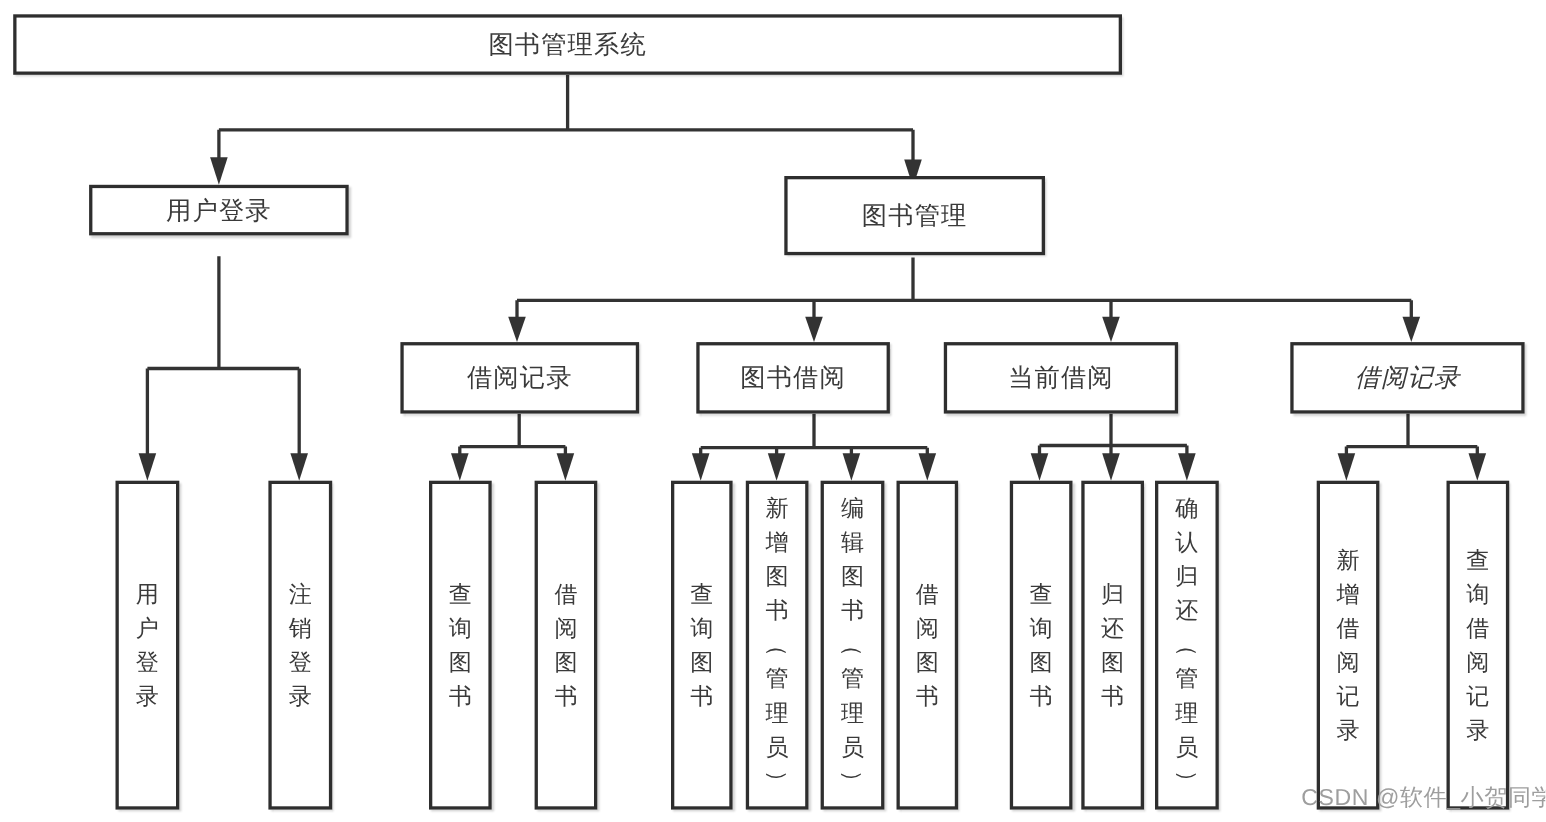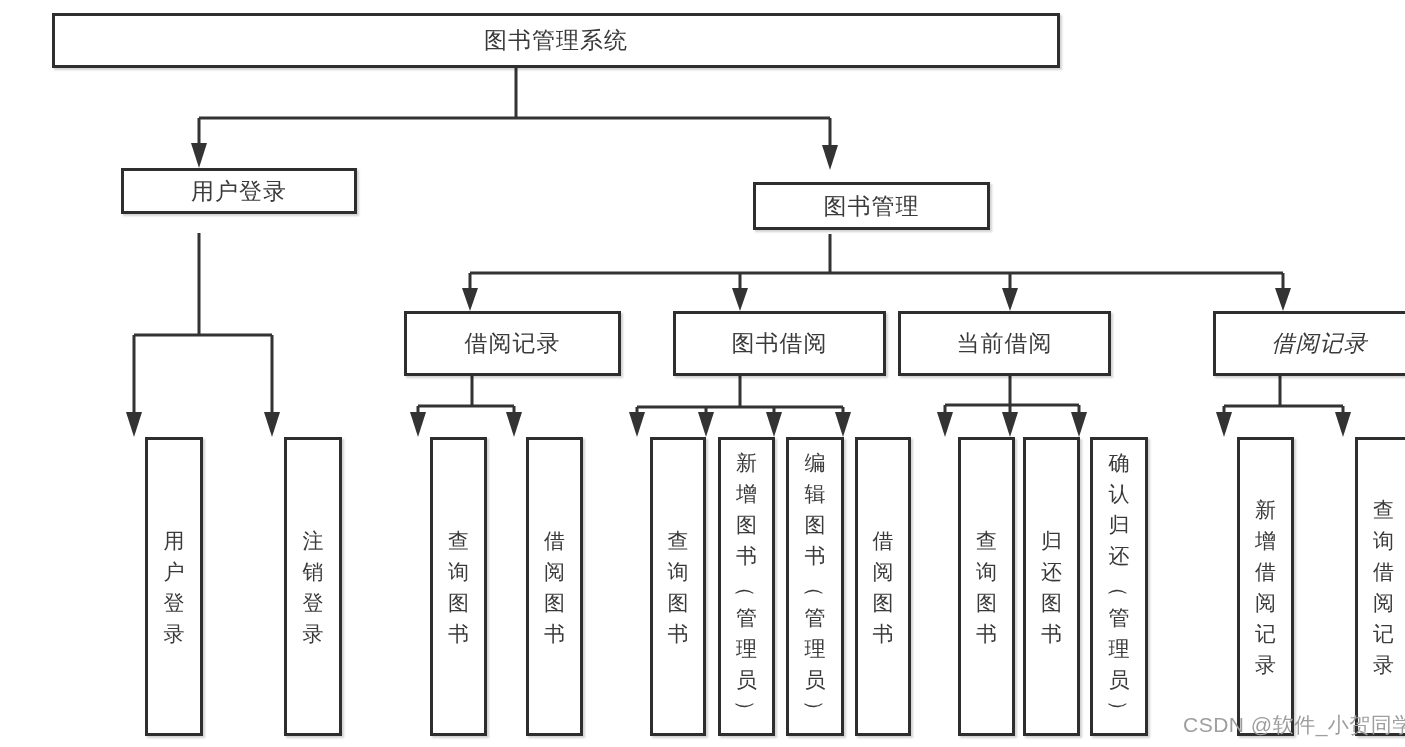--- a/index.html
+++ b/index.html
@@ -11,21 +11,20 @@
     font-family:"Liberation Sans","DejaVu Sans",sans-serif;
   }
   #wires{position:absolute;left:0;top:0;width:1405px;height:747px;pointer-events:none;}
   .box{
     position:absolute;box-sizing:border-box;
     background:#ffffff;border:3px solid #2e2e2e;
     display:flex;align-items:center;justify-content:center;
     color:#3a3a3a;font-size:23px;letter-spacing:1px;
     box-shadow:2px 2px 2px rgba(0,0,0,0.18);
     z-index:2;
-    margin-left:40px;
   }
   .leaf{flex-direction:column;letter-spacing:0;}
   .vch{display:block;height:31px;line-height:31px;width:100%;text-align:center;font-size:21px;}
   .vch.rot{transform:rotate(90deg);}
   #watermark{
     position:absolute;left:1183px;top:711px;
     font-size:21px;color:#9e9e9e;white-space:nowrap;
     z-index:5;letter-spacing:0.5px;
   }
 </style>
@@ -70,24 +69,24 @@
       <polygon points="1010,437 1002,412 1018,412"></polygon>
       <polygon points="1079,437 1071,412 1087,412"></polygon>
       <polygon points="1224,437 1216,412 1232,412"></polygon>
       <polygon points="1343,437 1335,412 1351,412"></polygon>
     </g>
   </svg>
 
   <div class="box" style="left:12px;top:13px;width:1008px;height:55px;">图书管理系统</div>
 
   <div class="box" style="left:81px;top:168px;width:236px;height:46px;">用户登录</div>
-  <div class="box" style="left:713px;top:182px;width:237px;height:48px;">图书管理</div>
+  <div class="box" style="left:713px;top:160px;width:237px;height:72px;">图书管理</div>
 
   <div class="box" style="left:364px;top:311px;width:217px;height:65px;">借阅记录</div>
-  <div class="box" style="left:633px;top:311px;width:213px;height:65px;">图书借阅</div>
+  <div class="box" style="left:633px;top:311px;width:176px;height:65px;">图书借阅</div>
   <div class="box" style="left:858px;top:311px;width:213px;height:65px;">当前借阅</div>
   <div class="box" style="left:1173px;top:311px;width:213px;height:65px;font-style:italic;">借阅记录</div>
 
   <div class="box leaf" style="left:105px;top:437px;width:58px;height:299px;">
       <span class="vch">用</span>
       <span class="vch">户</span>
       <span class="vch">登</span>
       <span class="vch">录</span>
     </div>
   <div class="box leaf" style="left:244px;top:437px;width:58px;height:299px;">

